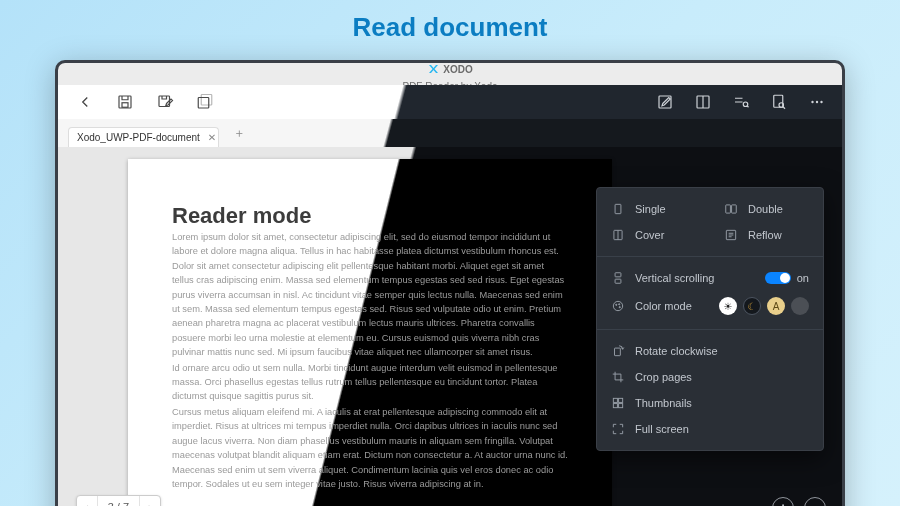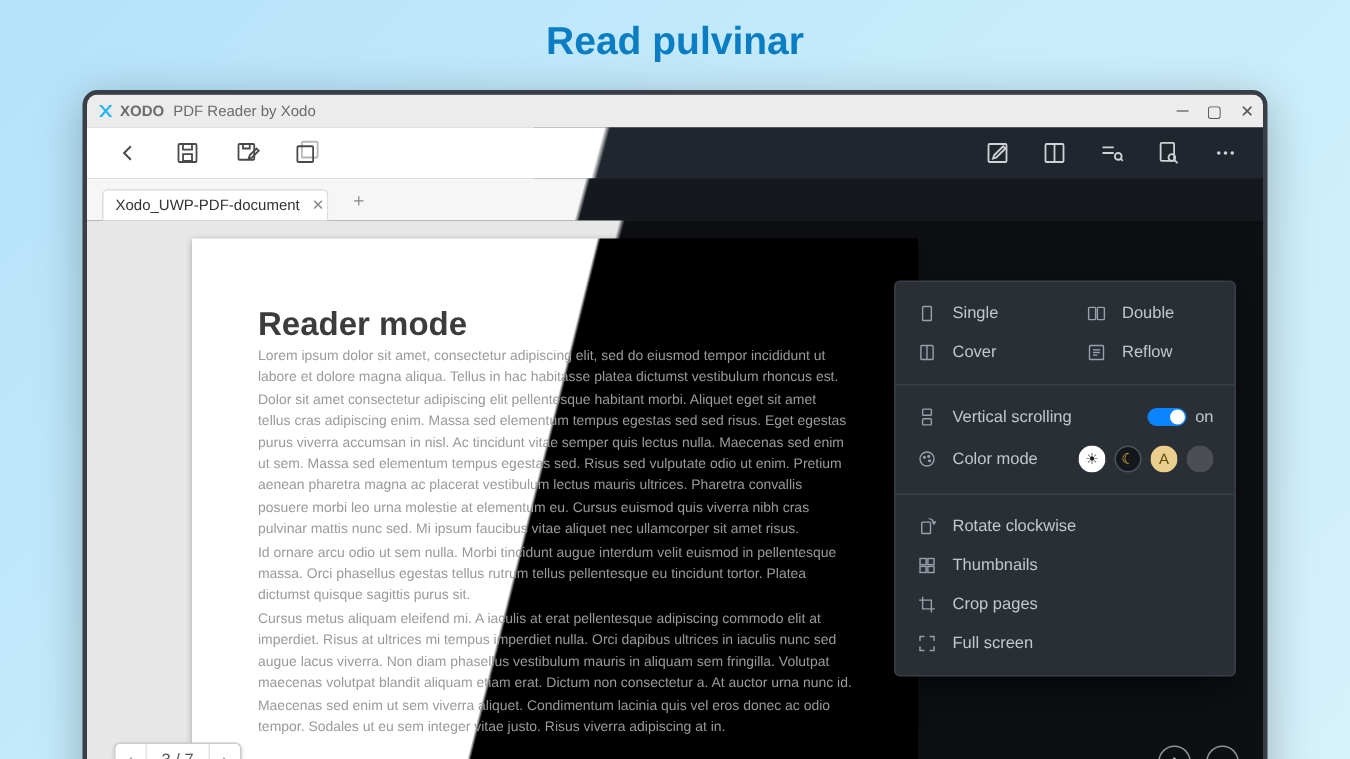--- a/index.html
+++ b/index.html
@@ -29,20 +29,21 @@
     border: 3px solid #3a3f47;
   }
   
   .titlebar {
     height: 22px;
     background: #ececec;
     display: flex; align-items: center;
     padding: 0 6px;
     font-size: 10px; color: #6b6b6b;
     gap: 6px;
+    flex-direction: column;
   }
   .titlebar .logo { display:flex; align-items:center; gap:4px; }
   .titlebar .logo svg { width:12px; height:12px; }
   .titlebar .winctrls { margin-left:auto; display:flex; gap:12px; color:#555; font-size:11px; }
   .titlebar .winctrls span { cursor:default; }
 
   
   .appbar {
     height: 34px;
     position: relative;
@@ -157,21 +158,21 @@
   }
   .cm.light { background:#fff; color:#222;}
   .cm.dark  { background:#14181d; color:#e8af3c; border-color:#4c5460;}
   .cm.sepia { background:#e9cf8b; color:#5e4a17;}
   .cm.black { background:#4b4f55;}
 </style>
 </head>
 <body>
 
 <div class="hero-title">
-  <h1>Read pulvinar</h1>
+  <h1>Read document</h1>
 </div>
 
 <div class="window">
 
   <div class="titlebar">
     <span class="logo">
       <svg viewBox="0 0 24 24">
           <path fill="#25b7f1" d="M4 4l7 8-7 8h4l5-6 5 6h4l-7-8 7-8h-4l-5 6-5-6z"></path>
         </svg>
       <b>XODO</b>
@@ -347,40 +348,40 @@
                 <rect x="6" y="7" width="10" height="13" rx="1"></rect>
                 <path d="M14 3a6 6 0 0 1 6 6"></path>
                 <path d="M18 6l2 3 2-3"></path>
               </svg>
             </span>
           <span>Rotate clockwise</span>
         </div>
         <div class="panel-row">
           <span class="pi">
               <svg viewBox="0 0 24 24" fill="none" stroke="currentColor" stroke-width="1.6">
+                <path d="M7 3v14h14"></path>
+                <path d="M3 7h14v14"></path>
+              </svg>
+            </span>
+          <span>Crop pages</span>
+        </div>
+        <div class="panel-row">
+          <span class="pi">
+              <svg viewBox="0 0 24 24" fill="none" stroke="currentColor" stroke-width="1.6">
                 <rect x="4" y="4" width="7" height="7"></rect>
                 <rect x="13" y="4" width="7" height="7"></rect>
                 <rect x="4" y="13" width="7" height="7"></rect>
                 <rect x="13" y="13" width="7" height="7"></rect>
               </svg>
             </span>
           <span>Thumbnails</span>
         </div>
         <div class="panel-row">
           <span class="pi">
               <svg viewBox="0 0 24 24" fill="none" stroke="currentColor" stroke-width="1.6">
-                <path d="M7 3v14h14"></path>
-                <path d="M3 7h14v14"></path>
-              </svg>
-            </span>
-          <span>Crop pages</span>
-        </div>
-        <div class="panel-row">
-          <span class="pi">
-              <svg viewBox="0 0 24 24" fill="none" stroke="currentColor" stroke-width="1.6">
                 <path d="M4 9V4h5M20 9V4h-5M4 15v5h5M20 15v5h-5"></path>
               </svg>
             </span>
           <span>Full screen</span>
         </div>
       </div>
     </div>
 
     <div class="paginator">
       <span class="pgbtn">‹</span>

